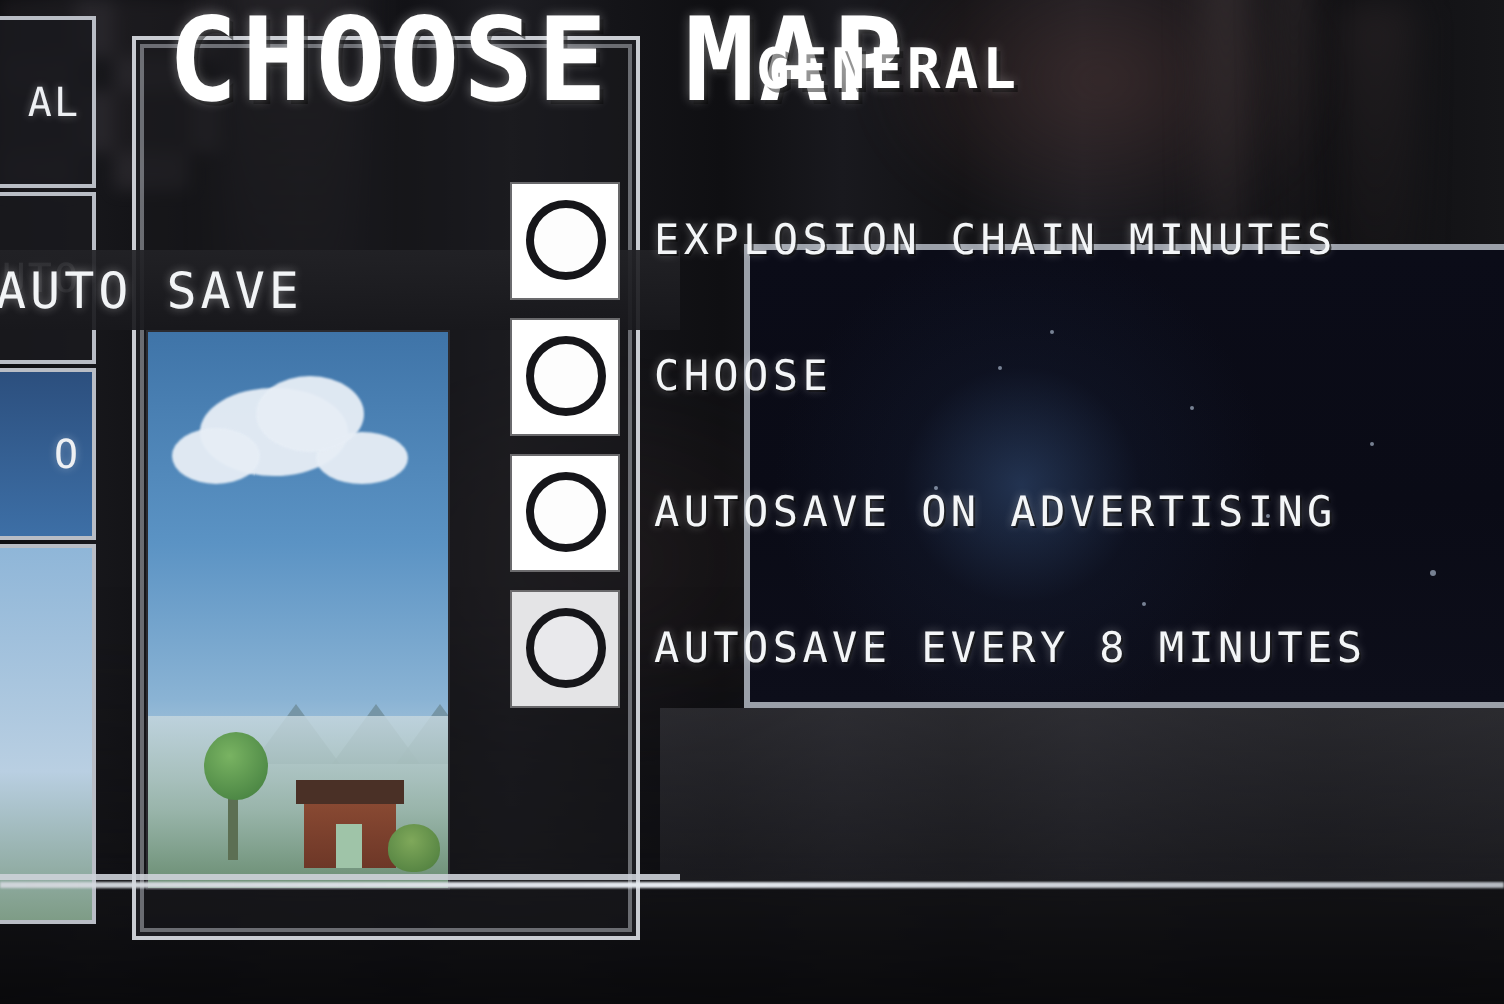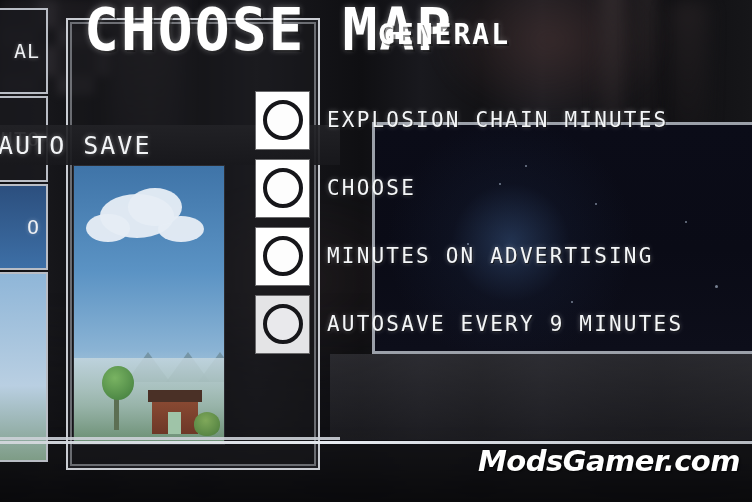--- a/index.html
+++ b/index.html
@@ -436,29 +436,28 @@
       <div class="opt-box">
         <div class="opt-circle"></div>
       </div>
       <div class="opt-label">CHOOSE</div>
     </div>
 
     <div class="opt-row">
       <div class="opt-box">
         <div class="opt-circle"></div>
       </div>
-      <div class="opt-label">MINUTES ON ADVERTISING</div>
+      <div class="opt-label">AUTOSAVE ON ADVERTISING</div>
     </div>
 
     <div class="opt-row dim">
       <div class="opt-box">
         <div class="opt-circle"></div>
       </div>
-      <div class="opt-label">AUTOSAVE EVERY 9 MINUTES</div>
+      <div class="opt-label">AUTOSAVE EVERY 8 MINUTES</div>
     </div>
 
   </div>
 
   <div id="sep-line-left"></div>
   <div id="sep-line"></div>
-  <div id="watermark">ModsGamer.com</div>
 
 </div>
 
 </body></html>

